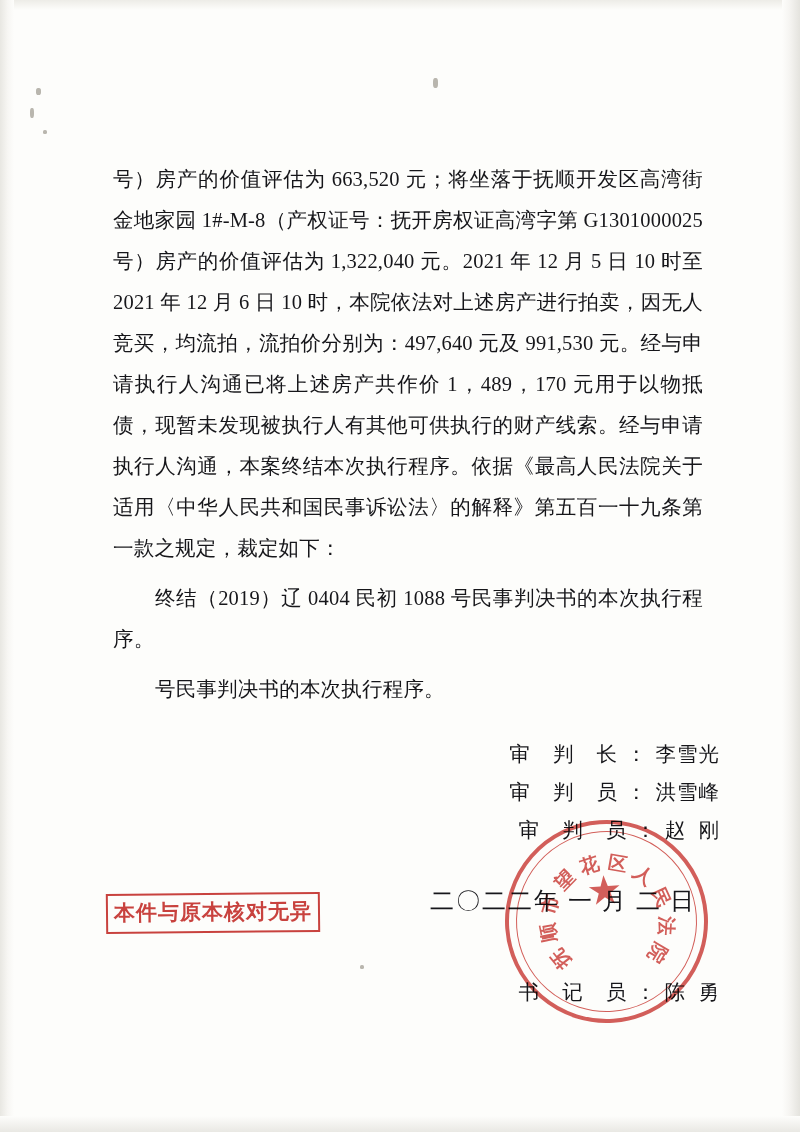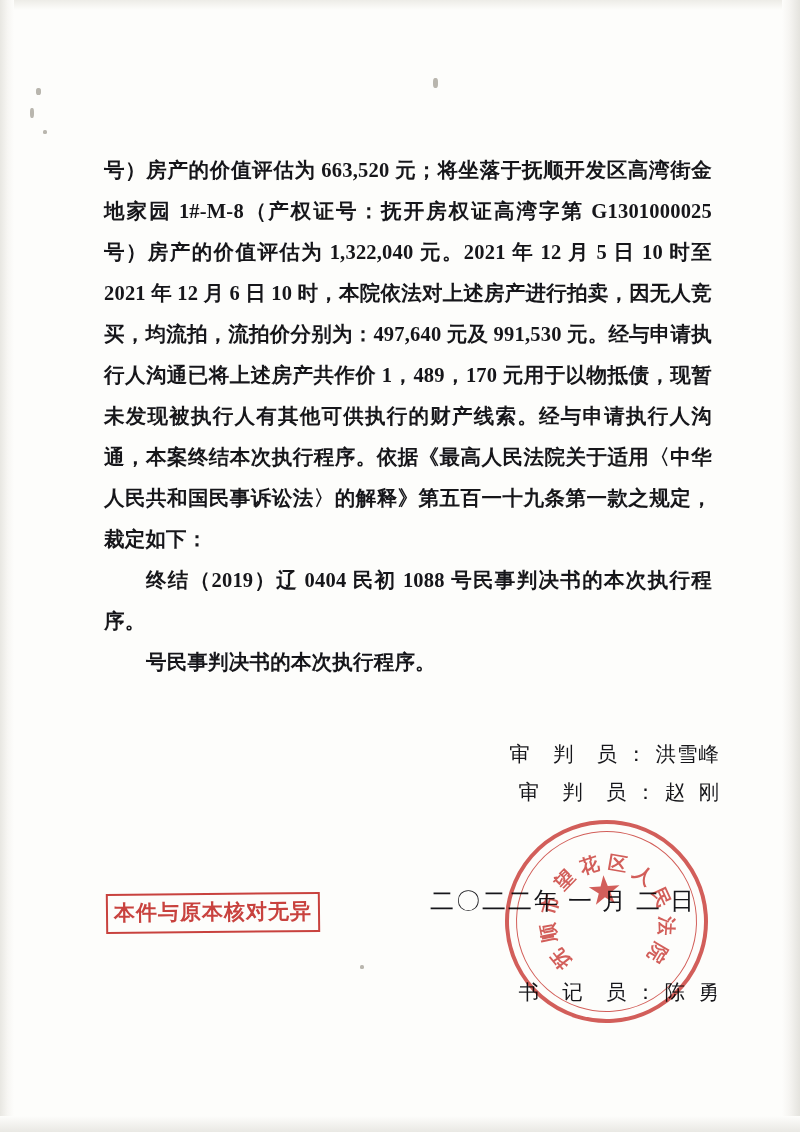--- a/index.html
+++ b/index.html
@@ -54,23 +54,22 @@
     top: 150px;
     width: 608px;
     font-size: 20.5px;
     line-height: 41px;
     color: #16161a;
     text-align: justify;
     text-justify: inter-character;
     letter-spacing: 0.2px;
   }
   .para {
-    margin: 0;
+    margin: 9px;
     text-indent: 0;
-    font-weight: bold;
   }
   .para.indent {
     text-indent: 42px;
   }
 
   .signatures {
     position: absolute;
     left: 430px;
     top: 735px;
     width: 290px;
@@ -209,20 +208,23 @@
   <div class="speck" style="left:433px; top:78px; width:5px; height:10px;"></div>
   <div class="speck" style="left:360px; top:965px; width:4px; height:4px;"></div>
 
   <div class="body-text">
     <p class="para">号）房产的价值评估为 663,520 元；将坐落于抚顺开发区高湾街金地家园 1#-M-8（产权证号：抚开房权证高湾字第 G1301000025 号）房产的价值评估为 1,322,040 元。2021 年 12 月 5 日 10 时至 2021 年 12 月 6 日 10 时，本院依法对上述房产进行拍卖，因无人竞买，均流拍，流拍价分别为：497,640 元及 991,530 元。经与申请执行人沟通已将上述房产共作价 1，489，170 元用于以物抵债，现暂未发现被执行人有其他可供执行的财产线索。经与申请执行人沟通，本案终结本次执行程序。依据《最高人民法院关于适用〈中华人民共和国民事诉讼法〉的解释》第五百一十九条第一款之规定，裁定如下：</p>
     <p class="para indent">终结（2019）辽 0404 民初 1088 号民事判决书的本次执行程序。</p>
     <p class="para indent">号民事判决书的本次执行程序。</p>
   </div>
 
   <div class="signatures">
+    <div class="sig-line">
+      <span class="sig-role">审 判 长：</span><span class="sig-name">李雪光</span>
+    </div>
     <div class="sig-line">
       <span class="sig-role">审 判 员：</span><span class="sig-name">洪雪峰</span>
     </div>
     <div class="sig-line">
       <span class="sig-role">审 判 员：</span><span class="sig-name">赵  刚</span>
     </div>
   </div>
 
   <div class="date-line">二〇二二年 一 月 二 日</div>
 

